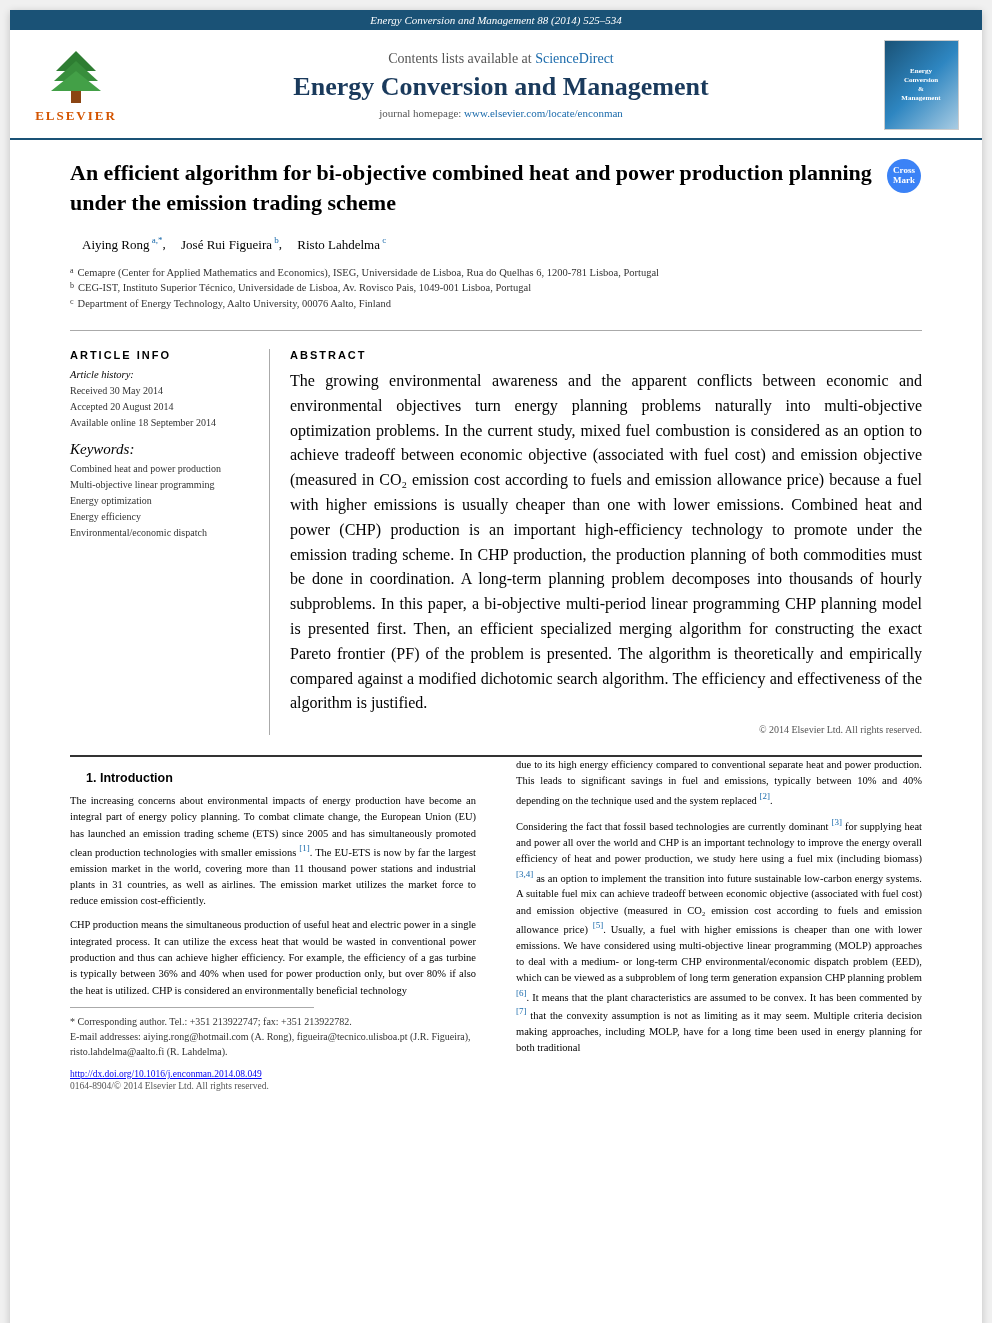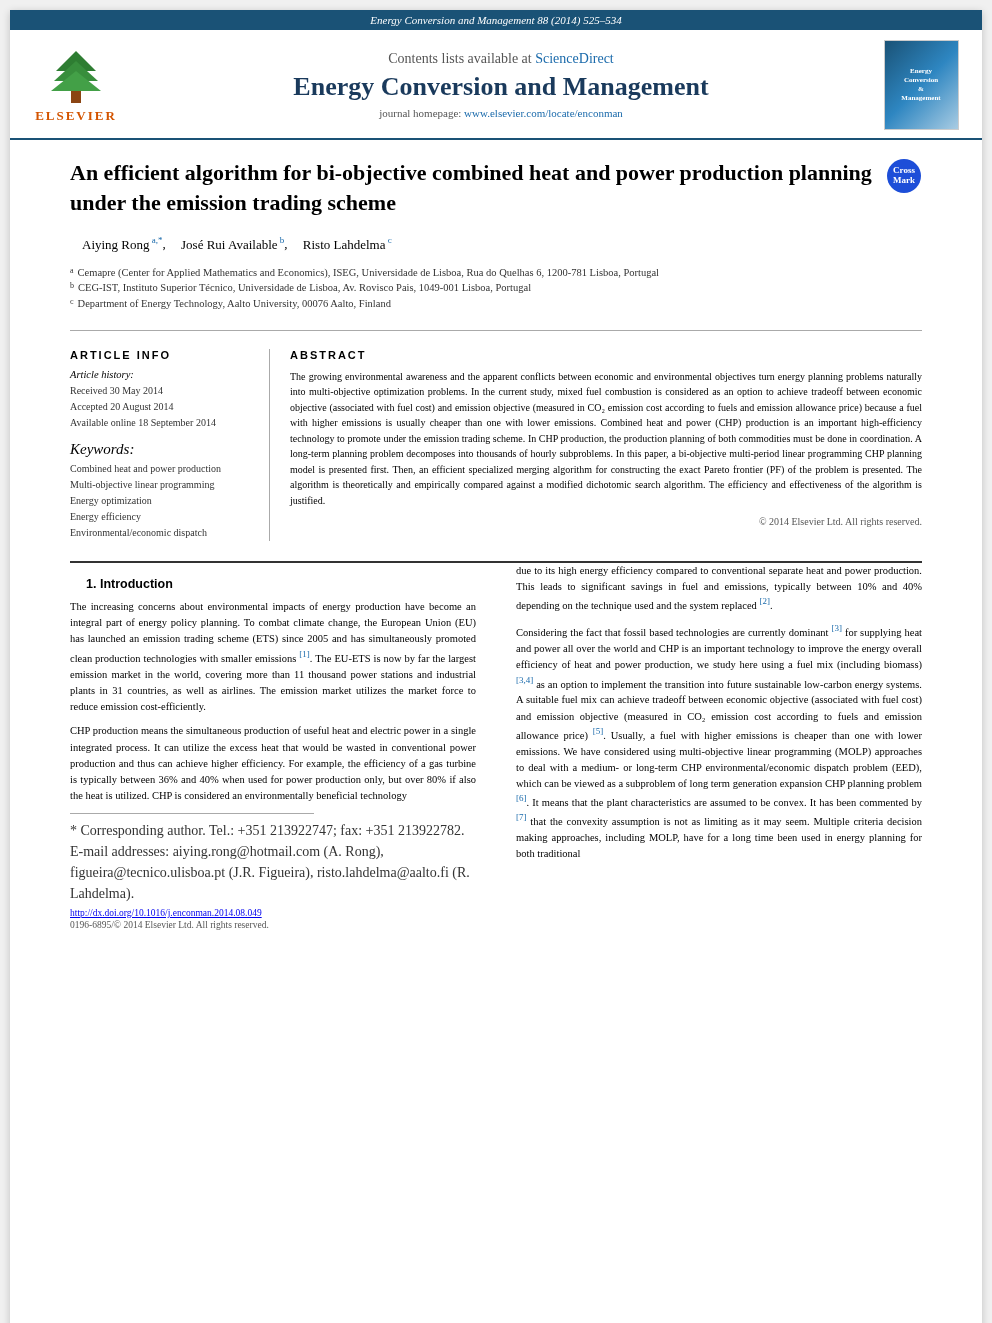--- a/index.html
+++ b/index.html
@@ -123,21 +123,21 @@
       width: 36px;
       height: 36px;
       display: flex;
       align-items: center;
       justify-content: center;
     }
     .crossmark-circle {
       width: 34px;
       height: 34px;
       border-radius: 50%;
-      background: #1d4ed8;
+      background: #3b82f6;
       display: flex;
       align-items: center;
       justify-content: center;
       color: #fff;
       font-size: 9px;
       text-align: center;
       font-weight: bold;
       line-height: 1.1;
     }
     .authors-section {
@@ -211,21 +211,21 @@
       font-size: 15px;
       font-style: italic;
       margin-bottom: 3px;
     }
     .keyword-item {
       font-size: 10px;
       color: #333;
       line-height: 1.6;
     }
     .abstract-text {
-      font-size: 10px;
+      font-size: 16px;
       color: #000;
       line-height: 1.55;
       text-align: justify;
     }
     .copyright-line {
       text-align: right;
       font-size: 10px;
       color: #555;
       margin-top: 8px;
     }
@@ -266,21 +266,21 @@
       font-size: 9px;
       vertical-align: super;
     }
     .footnote-divider {
       border: none;
       border-top: 1px solid #aaa;
       margin: 8px 0 6px 0;
       width: 60%;
     }
     .footnote-text {
-      font-size: 14px;
+      font-size: 10px;
       color: #333;
       line-height: 1.5;
     }
     .doi-links {
       padding: 4px 60px 0 60px;
       font-size: 9.5px;
       color: #1a6aab;
     }
     .bottom-copyright {
       padding: 2px 60px;
@@ -331,21 +331,21 @@
 
   <div class="article-title-section">
     <div class="article-title">An efficient algorithm for bi-objective combined heat and power production planning under the emission trading scheme</div>
     <div class="crossmark">
       <div class="crossmark-circle">Cross<br>Mark</div>
     </div>
   </div>
 
   <div class="authors-section">
     <span class="author-name">Aiying Rong</span><span class="author-sup"> a,*</span>,
-    <span class="author-name">José Rui Available</span><span class="author-sup"> b</span>,
+    <span class="author-name">José Rui Figueira</span><span class="author-sup"> b</span>,
     <span class="author-name">Risto Lahdelma</span><span class="author-sup"> c</span>
   </div>
 
   <div class="affiliations">
     <div class="affil-line">
       <span class="affil-sup">a</span>
       <span>Cemapre (Center for Applied Mathematics and Economics), ISEG, Universidade de Lisboa, Rua do Quelhas 6, 1200-781 Lisboa, Portugal</span>
     </div>
     <div class="affil-line">
       <span class="affil-sup">b</span>
@@ -413,15 +413,15 @@
       </div>
       <div class="body-text">
         Considering the fact that fossil based technologies are currently dominant <span class="ref">[3]</span> for supplying heat and power all over the world and CHP is an important technology to improve the energy overall efficiency of heat and power production, we study here using a fuel mix (including biomass) <span class="ref">[3,4]</span> as an option to implement the transition into future sustainable low-carbon energy systems. A suitable fuel mix can achieve tradeoff between economic objective (associated with fuel cost) and emission objective (measured in CO₂ emission cost according to fuels and emission allowance price) <span class="ref">[5]</span>. Usually, a fuel with higher emissions is cheaper than one with lower emissions. We have considered using multi-objective linear programming (MOLP) approaches to deal with a medium- or long-term CHP environmental/economic dispatch problem (EED), which can be viewed as a subproblem of long term generation expansion CHP planning problem <span class="ref">[6]</span>. It means that the plant characteristics are assumed to be convex. It has been commented by <span class="ref">[7]</span> that the convexity assumption is not as limiting as it may seem. Multiple criteria decision making approaches, including MOLP, have for a long time been used in energy planning for both traditional
       </div>
     </div>
   </div>
 
   <div class="doi-links">
     <a href="#">http://dx.doi.org/10.1016/j.enconman.2014.08.049</a>
   </div>
-  <div class="bottom-copyright">0196-6895/© 2014 Elsevier Ltd. All rights reserved.</div>
+  <div class="bottom-copyright">0164-8904/© 2014 Elsevier Ltd. All rights reserved.</div>
 
 </div>
 
 </body></html>

